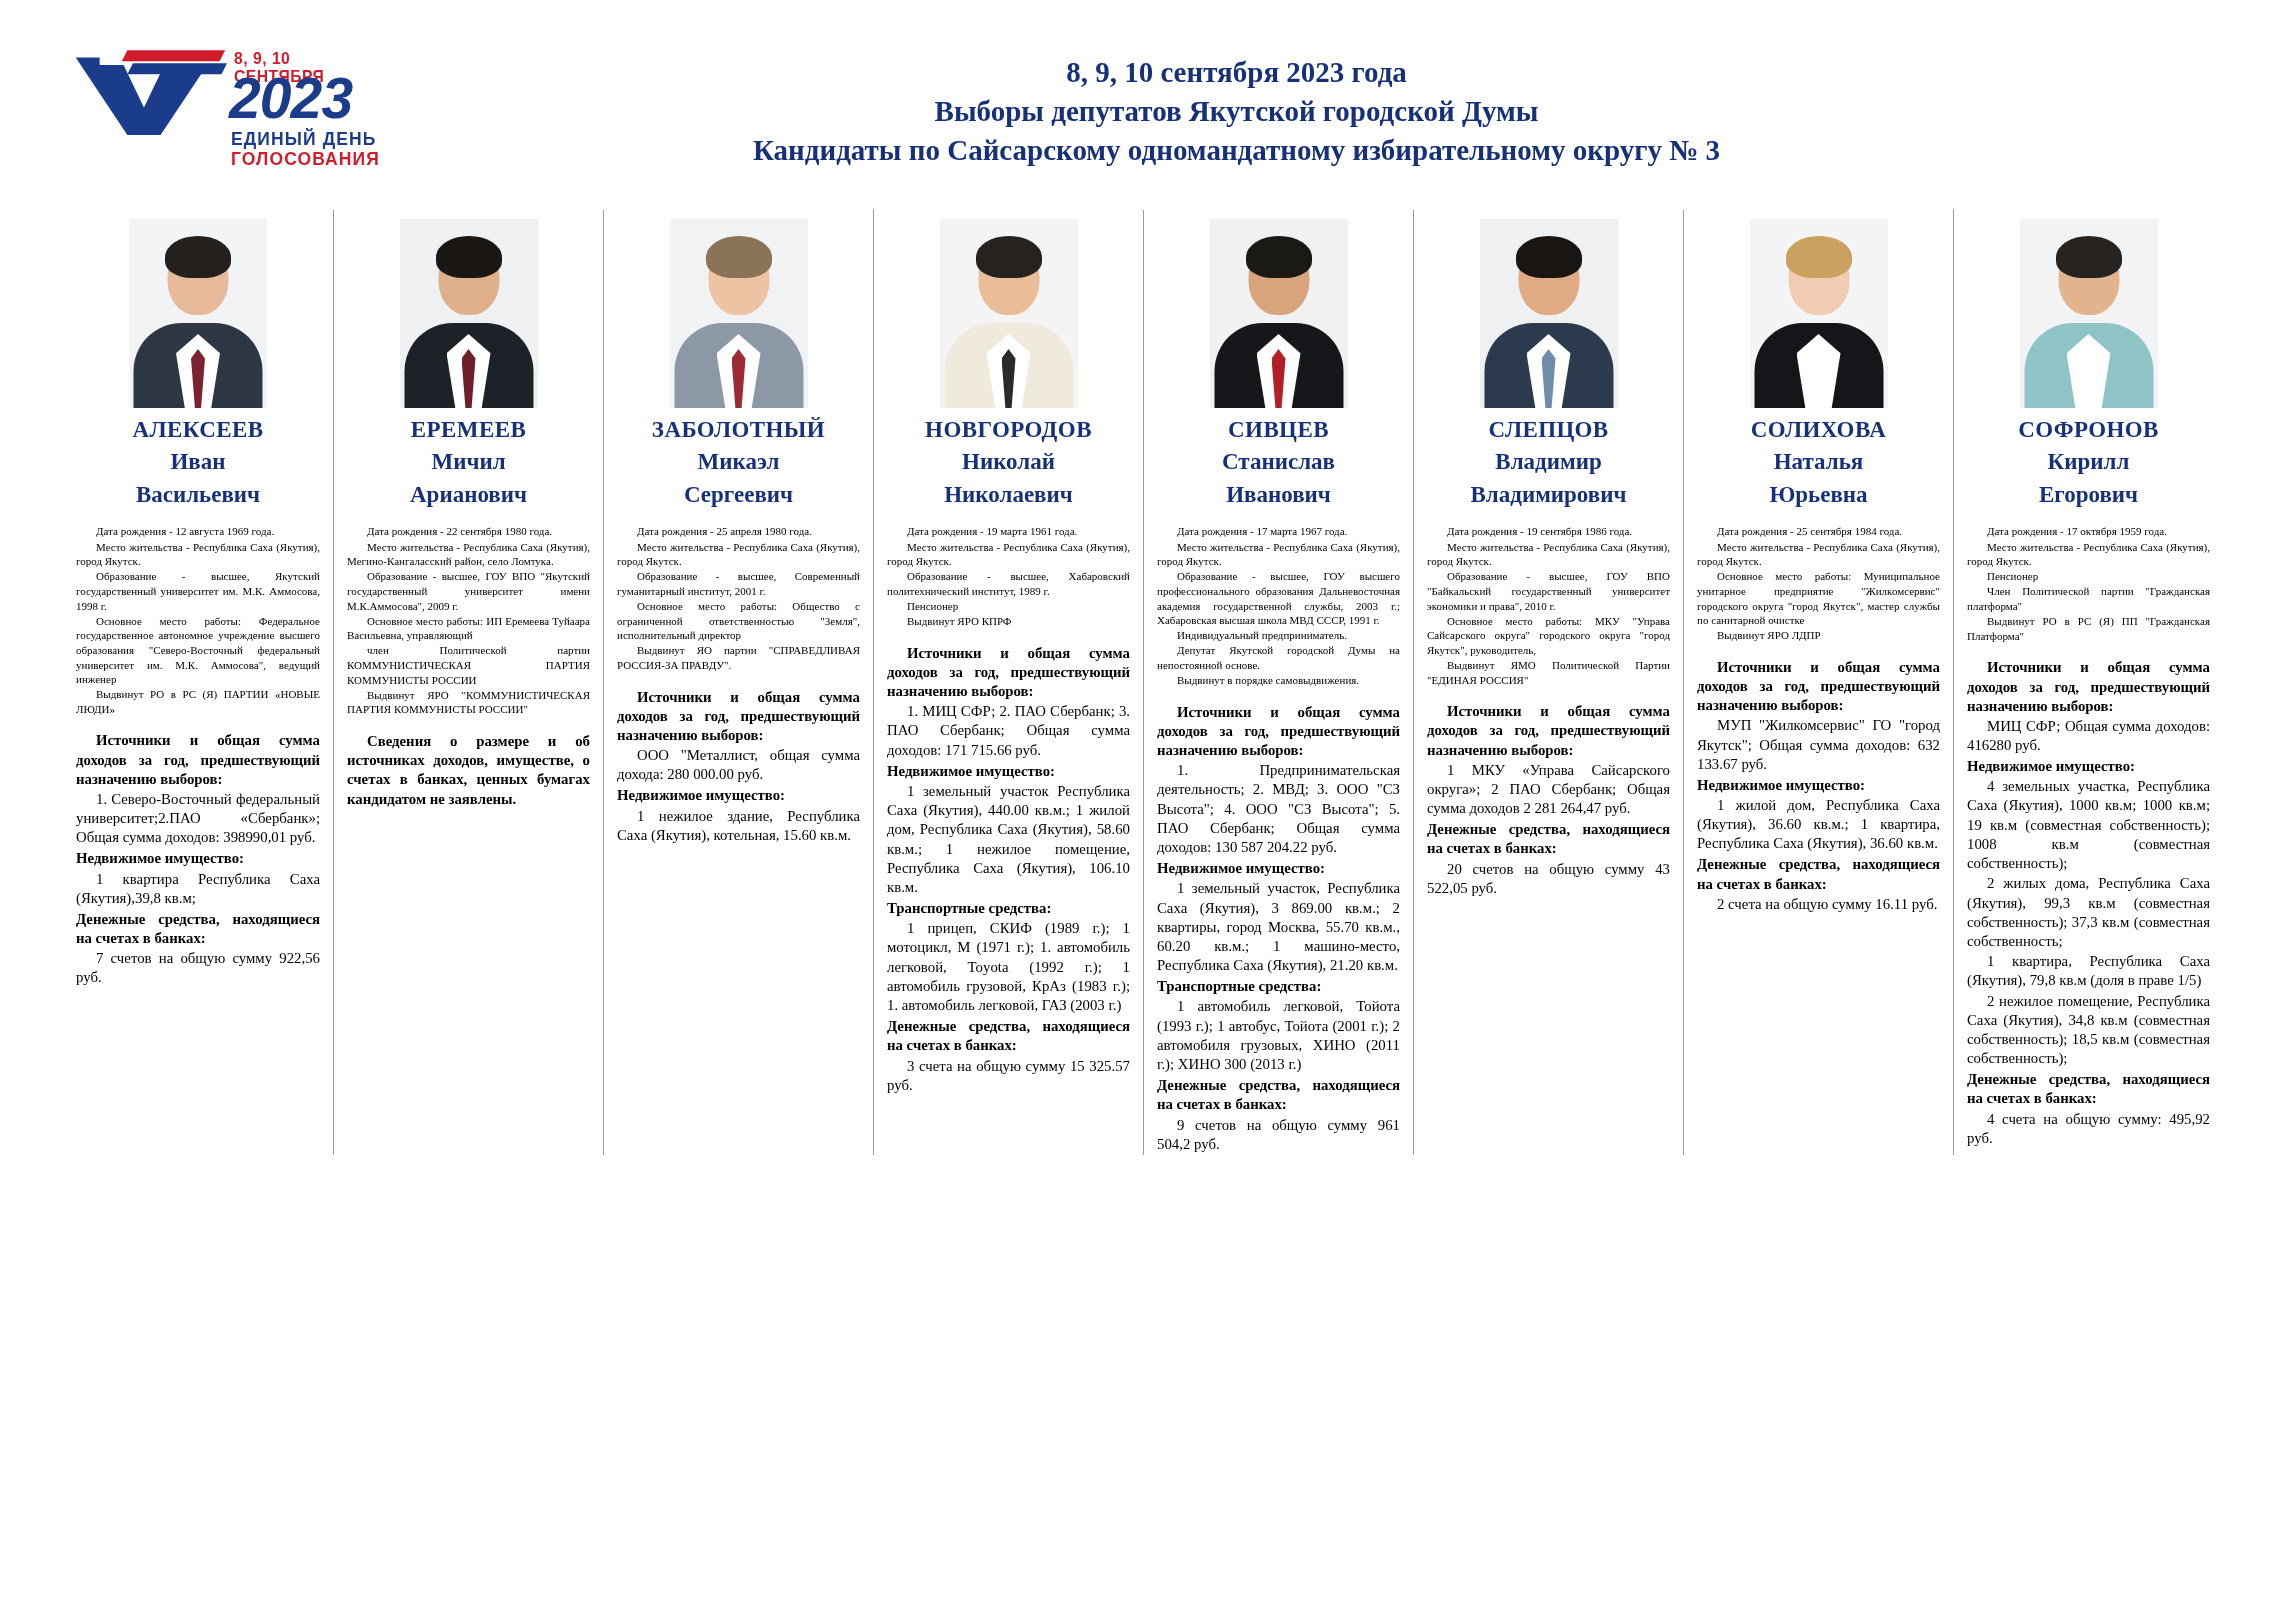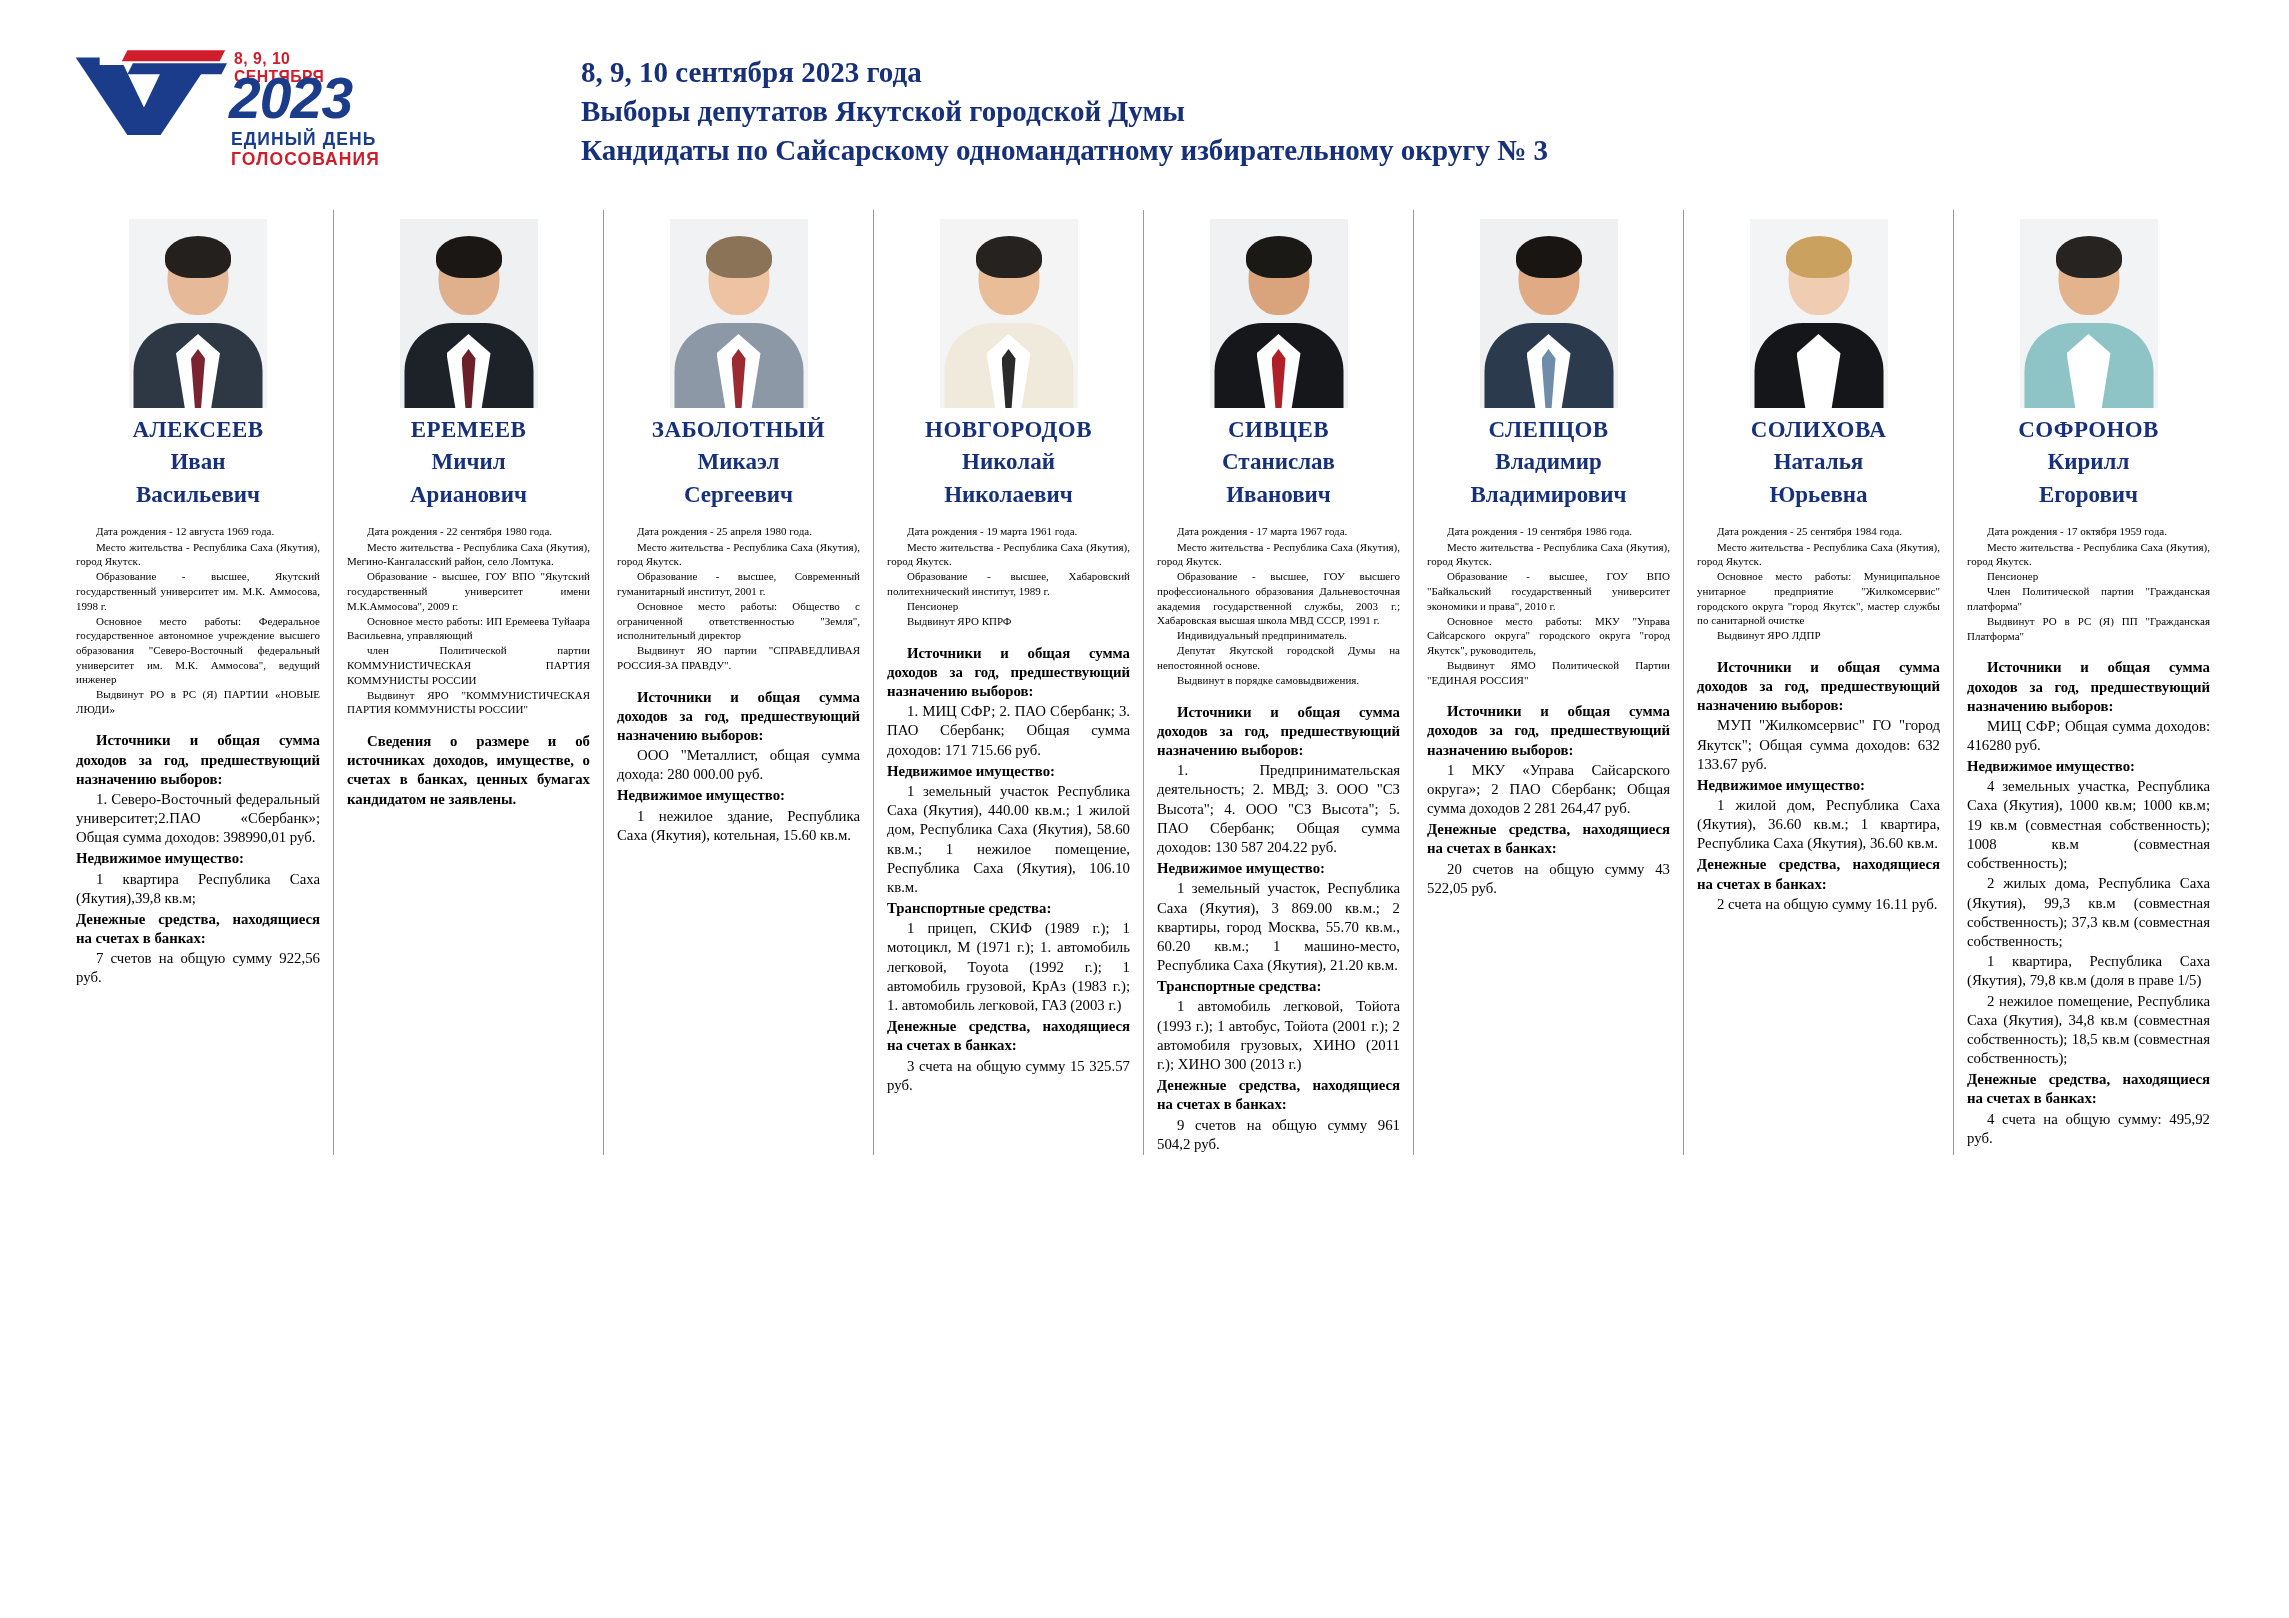--- a/index.html
+++ b/index.html
@@ -75,21 +75,21 @@
     letter-spacing: 1.1px;
     line-height: 1.15;
   }
   .logo-sub .l2 { color: #d01c2b; }
 
   .header-titles {
     position: absolute;
     left: 572px;
     right: 83px;
     top: 44px;
-    text-align: left;
+    text-align: center;
     color: #16307a;
     font-family: "Liberation Serif", serif;
     font-weight: bold;
   }
   .title-1 { font-size: 29px; line-height: 1.35; }
   .title-2 { font-size: 29px; line-height: 1.35; }
   .title-3 { font-size: 29px; line-height: 1.35; }
 
   
   .grid {

